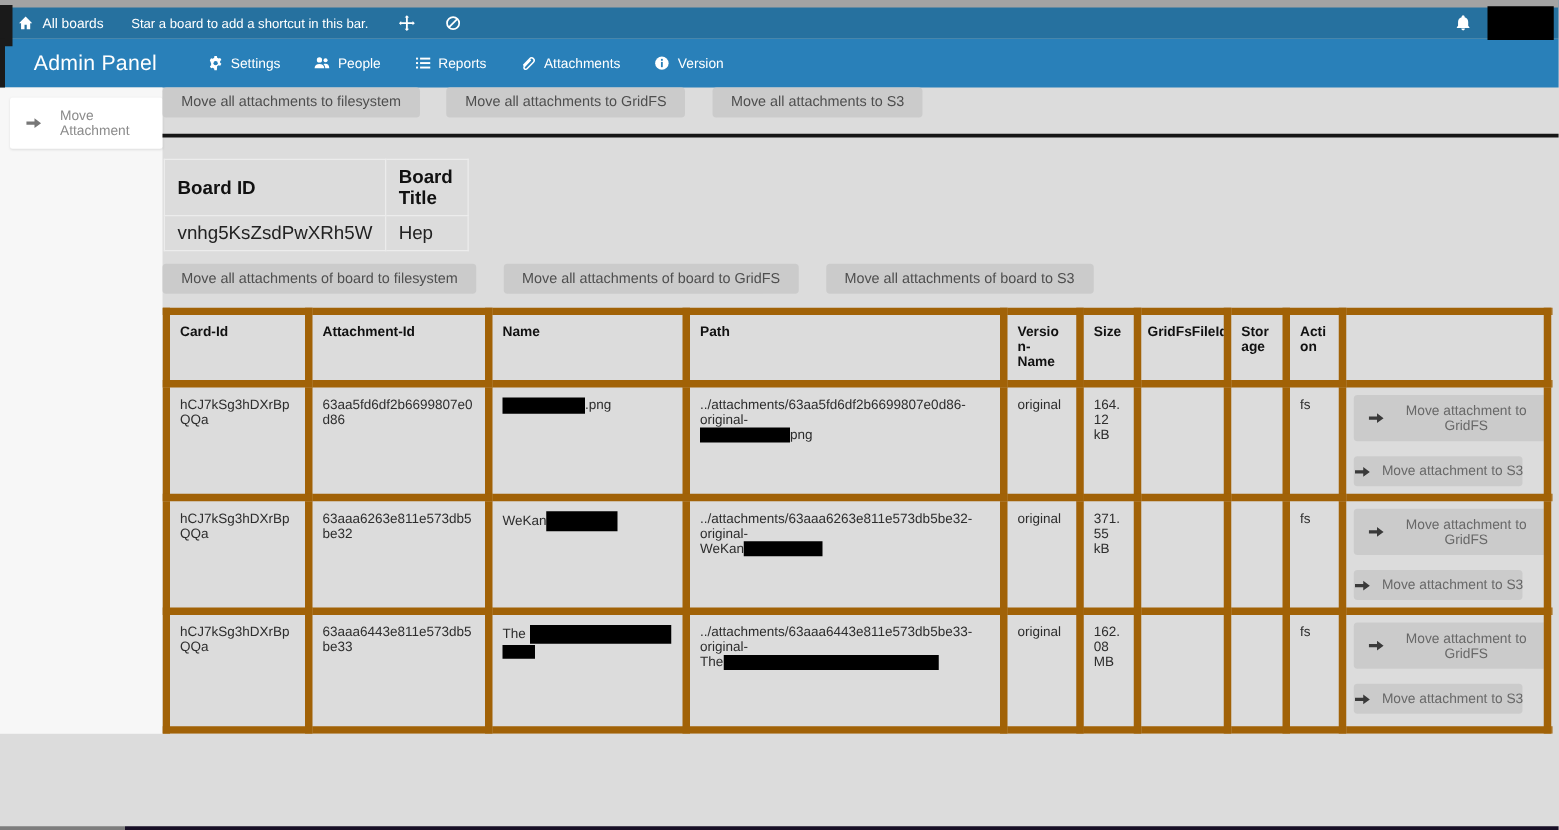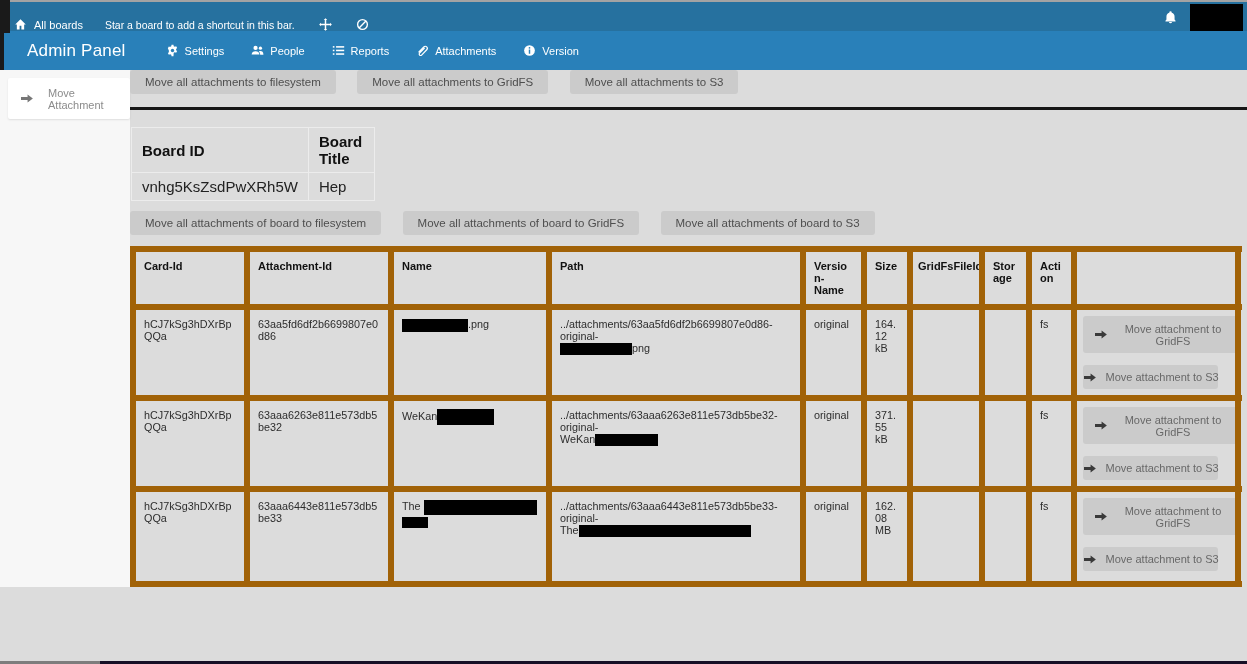--- a/index.html
+++ b/index.html
@@ -6,22 +6,22 @@
   html,body { margin:0; padding:0; }
   body {
     width:1247px; height:664px; position:relative; overflow:hidden;
     background:#dcdcdc; font-family:"Liberation Sans", sans-serif;
   }
   .icon { width:13px; height:13px; display:inline-block; flex:0 0 auto; }
   .icon svg { width:100%; height:100%; display:block; }
 
   
   .topbar {
-    position:relative; height:31px; background:#26719f; border-top:2px solid #a3a3a3;
-    display:flex; align-items:flex-end; color:#fff; font-size:11px;
+    position:relative; height:31px; background:#26719f; border-top:6px solid #a3a3a3;
+    display:flex; align-items:center; color:#fff; font-size:11px;
   }
   .corner-artifact { position:absolute; left:0; top:-2px; width:10px; height:33px; background:#1a1a1a; }
   .edge-artifact { position:absolute; left:0; top:31px; width:4px; height:39px; background:#1a1a1a; z-index:5; }
   .topbar-left { display:flex; align-items:center; gap:7px; margin-left:14px; position:relative; z-index:2; }
   .banner { display:flex; align-items:center; gap:24px; margin-left:22px; font-size:10.5px; }
   .topbar-right { margin-left:auto; display:flex; align-items:center; gap:13px; margin-right:4px; }
   .redact-chip { width:53px; height:27px; background:#000; }
 
   
   .navbar { height:39px; background:#2980b9; display:flex; align-items:center; color:#fff; }

